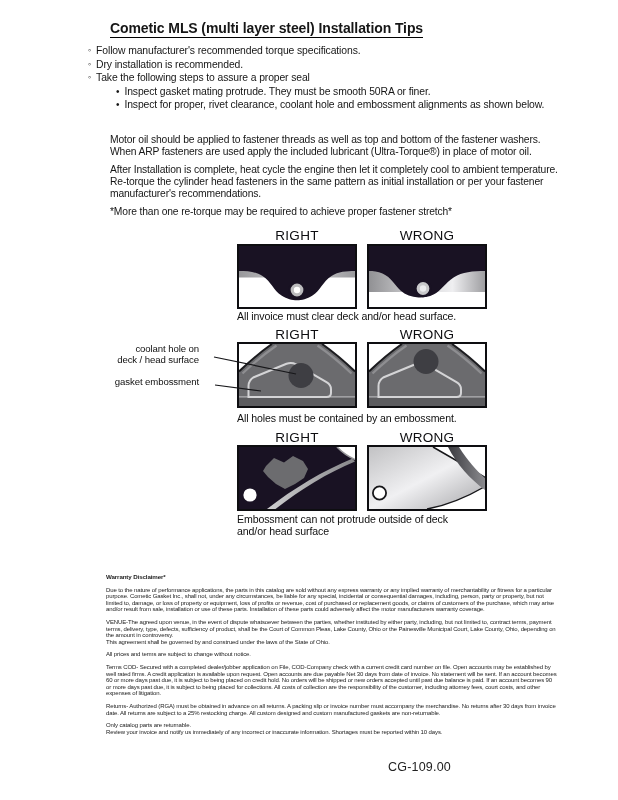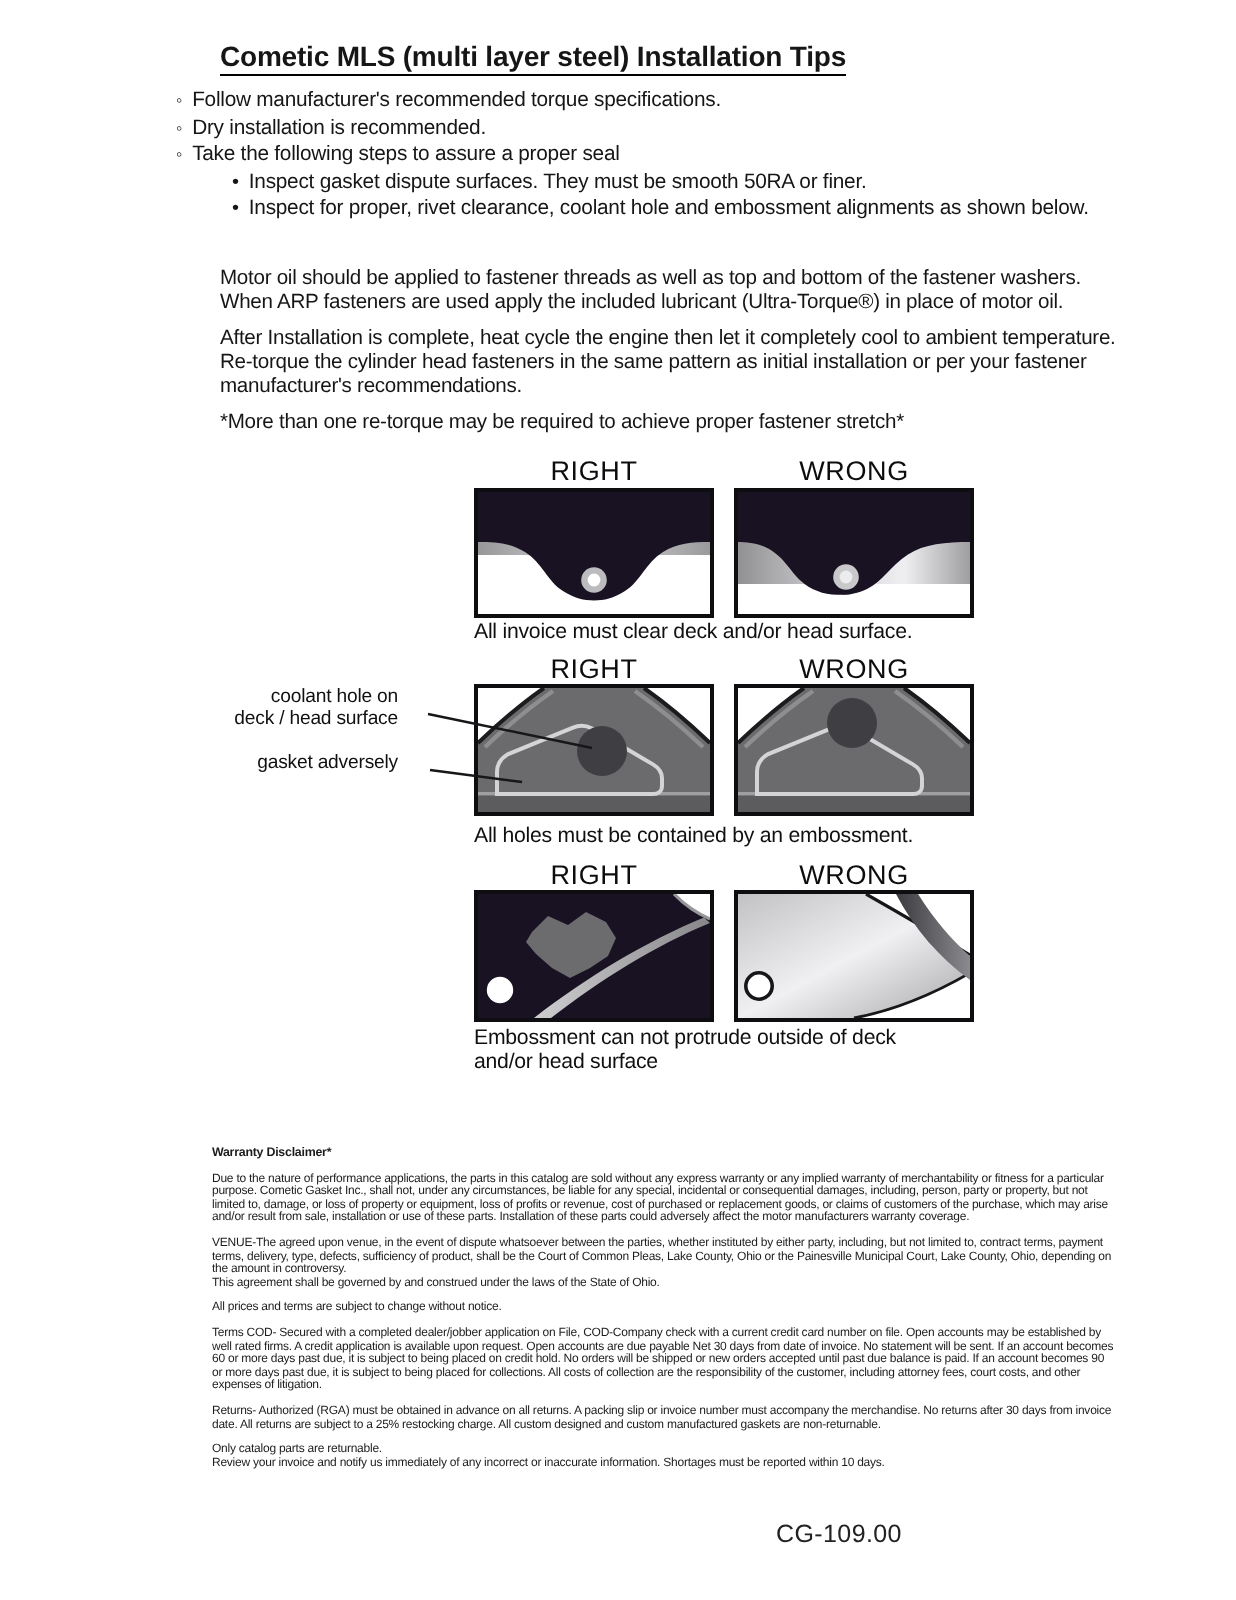--- a/index.html
+++ b/index.html
@@ -51,21 +51,21 @@
     <div class="b">
       <span class="m1">◦</span>
       <span>Dry installation is recommended.</span>
     </div>
     <div class="b">
       <span class="m1">◦</span>
       <span>Take the following steps to assure a proper seal</span>
     </div>
     <div class="b sub">
       <span class="m2">•</span>
-      <span>Inspect gasket dispute surfaces.  They must be smooth 50RA or finer.</span>
+      <span>Inspect gasket mating protrude.  They must be smooth 50RA or finer.</span>
     </div>
     <div class="b sub">
       <span class="m2">•</span>
       <span>Inspect for proper, rivet clearance, coolant hole and embossment alignments as shown below.</span>
     </div>
   </div>
 
   <p class="para pp1">Motor oil should be applied to fastener threads as well as top and bottom of the fastener washers. When ARP fasteners are used apply the included lubricant (Ultra-Torque®) in place of motor oil.</p>
   <p class="para note">*More than one re-torque may be required to achieve proper fastener stretch*</p>
   <p class="para pp2">After Installation is complete, heat cycle the engine then let it completely cool to ambient temperature. Re-torque the cylinder head fasteners in the same pattern as initial installation or per your fastener manufacturer's recommendations.</p>
@@ -145,21 +145,21 @@
       <circle cx="57" cy="17.5" r="12.5" fill="#3e3e43"></circle>
     </svg>
   </div>
 
   <div class="caption" style="left:237px;top:413px;">All holes must be contained by an embossment.</div>
 
   <div class="callout" style="top:344px;">
     <div>coolant hole on</div>
     <div>deck / head surface</div>
   </div>
-  <div class="callout" style="top:377px;">gasket adversely</div>
+  <div class="callout" style="top:377px;">gasket embossment</div>
 
   <div class="dg-label" style="left:237px;top:430px;">RIGHT</div>
   <div class="dg-label" style="left:367px;top:430px;">WRONG</div>
 
   <div class="panel h66" style="left:237px;top:445px;">
     <svg viewBox="0 0 116 62" preserveAspectRatio="none">
       <defs>
         <linearGradient id="g3r" x1="0" y1="0" x2="1" y2="0">
           <stop offset="0" stop-color="#cfcfd1"></stop>
             <stop offset="1" stop-color="#87878a"></stop>

